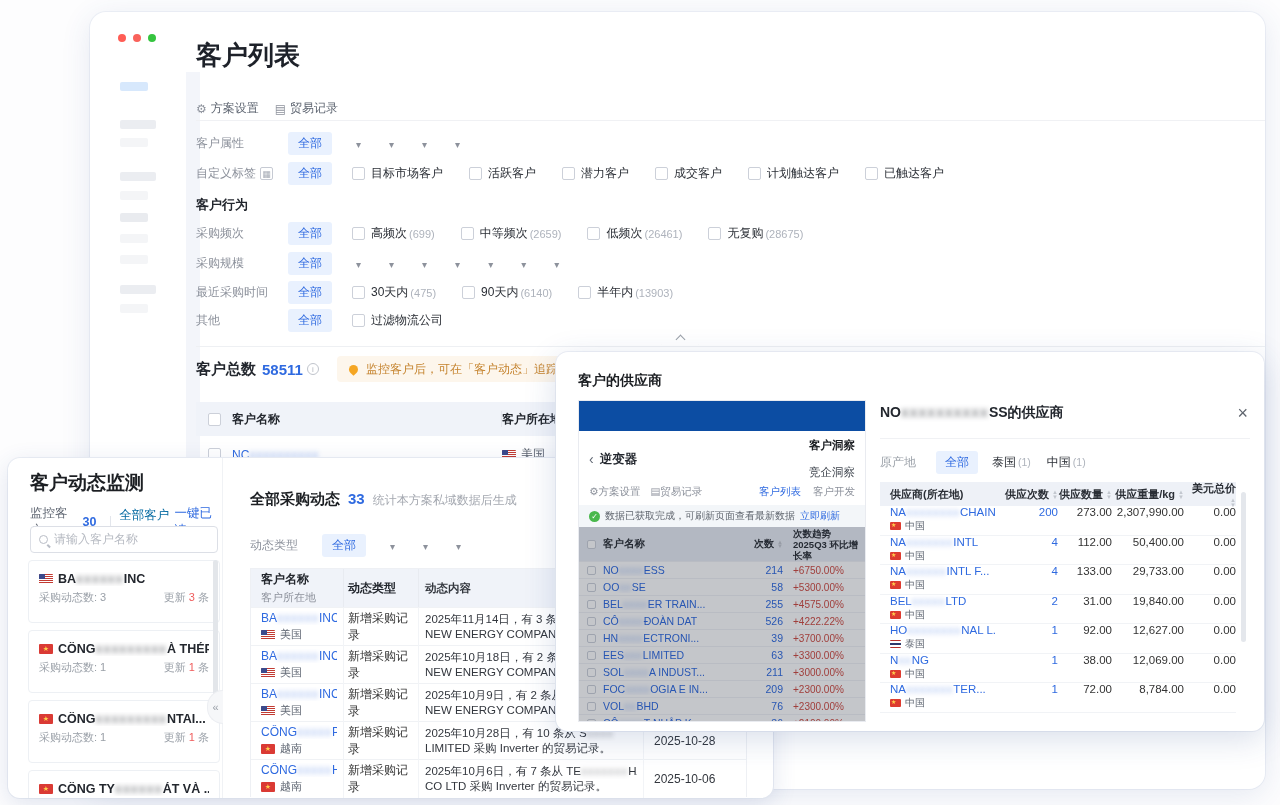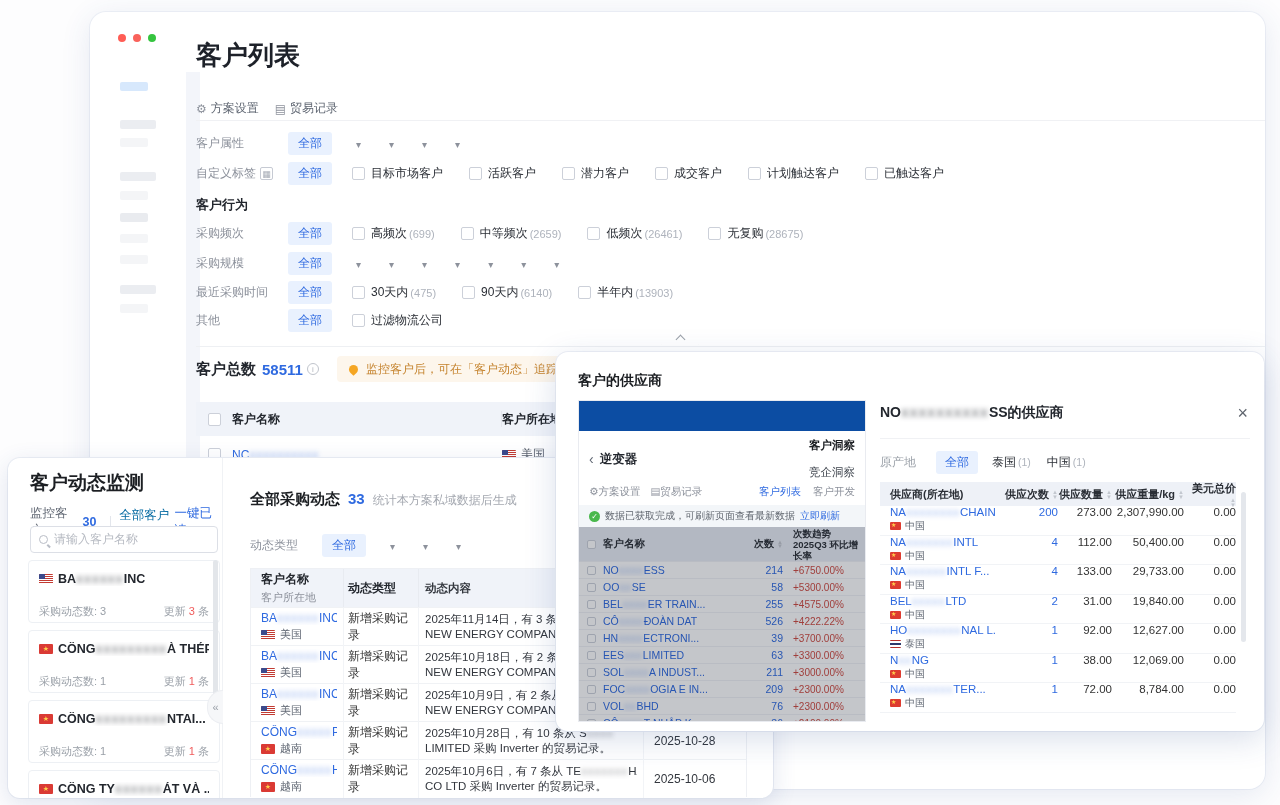--- a/index.html
+++ b/index.html
@@ -84,21 +84,21 @@
   .mon-all::after{content:"▾";color:#5f6672;margin-left:3px;font-size:10px;}
   .mon-read{margin-left:auto;color:#2f6ae0;cursor:pointer;}
   .mon-search{position:absolute;left:22px;top:68px;width:188px;height:27px;border:1px solid #dcdfe6;border-radius:4px;
     display:flex;align-items:center;padding:0 8px;gap:6px;background:#fff;}
   .search-ico{width:9px;height:9px;border:1.5px solid #b9bdc6;border-radius:50%;position:relative;flex:none;}
   .search-ico::after{content:"";position:absolute;left:8px;top:8px;width:4px;height:1.5px;background:#b9bdc6;transform:rotate(45deg);transform-origin:0 0;}
   .mon-ph{font-size:12px;color:#b6bac2;}
   .mon-list{position:absolute;left:20px;top:102px;width:192px;}
   .mon-item{border:1px solid #edf0f4;border-radius:4px;margin-bottom:7px;padding:11px 10px 9px;height:63px;cursor:pointer;}
   .mon-name{font-size:12.5px;color:#23272e;font-weight:700;white-space:nowrap;overflow:hidden;display:flex;align-items:center;}
-  .mon-meta{display:flex;justify-content:space-between;font-size:11px;color:#9aa0a8;margin-top:18px;}
+  .mon-meta{display:flex;justify-content:space-between;font-size:11px;color:#9aa0a8;margin-top:4px;}
   .red{color:#f05b5b;}
   .mon-scroll{position:absolute;left:205px;top:102px;width:5px;height:160px;background:#e3e6ea;border-radius:3px;}
   .mon-div{position:absolute;left:214px;top:0;bottom:0;width:1px;background:#f0f2f5;}
   .mon-handle{position:absolute;left:199px;top:232px;width:16px;height:34px;background:#f6f7f9;border:1px solid #eceef2;border-right:none;
     border-radius:17px 0 0 17px;display:flex;align-items:center;justify-content:center;color:#9aa0a8;font-size:11px;cursor:pointer;}
 
   .dyn-panel{position:absolute;left:228px;top:0;right:0;bottom:0;}
   .dyn-head{position:absolute;left:14px;top:32px;display:flex;align-items:baseline;}
   .dyn-title{font-size:15px;font-weight:700;color:#1c1f23;}
   .dyn-count{font-size:15px;font-weight:700;color:#2f6ae0;margin:0 8px 0 8px;}

